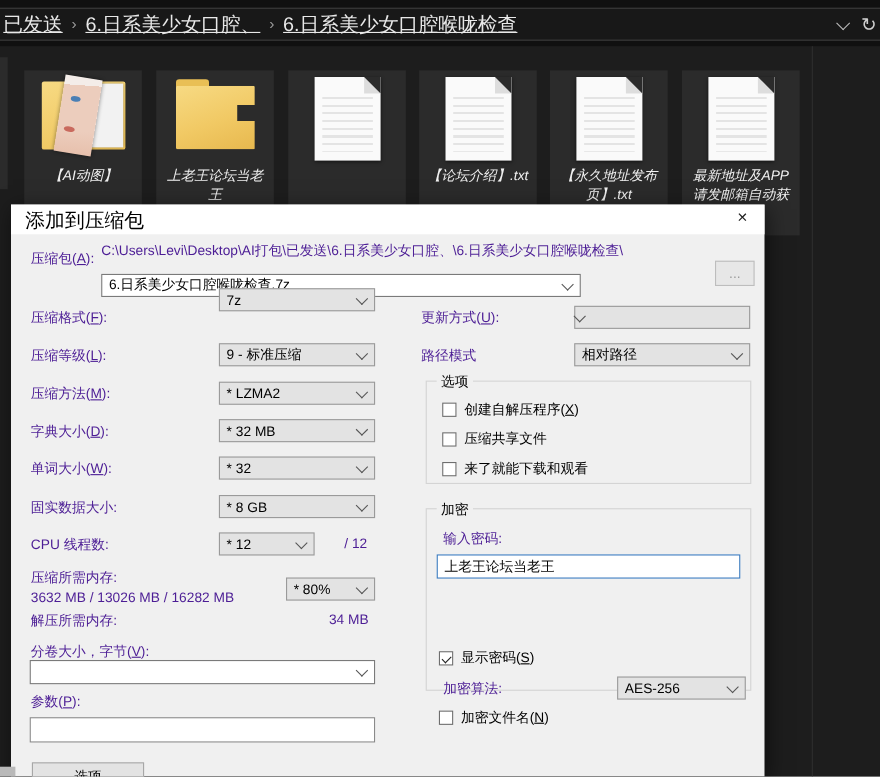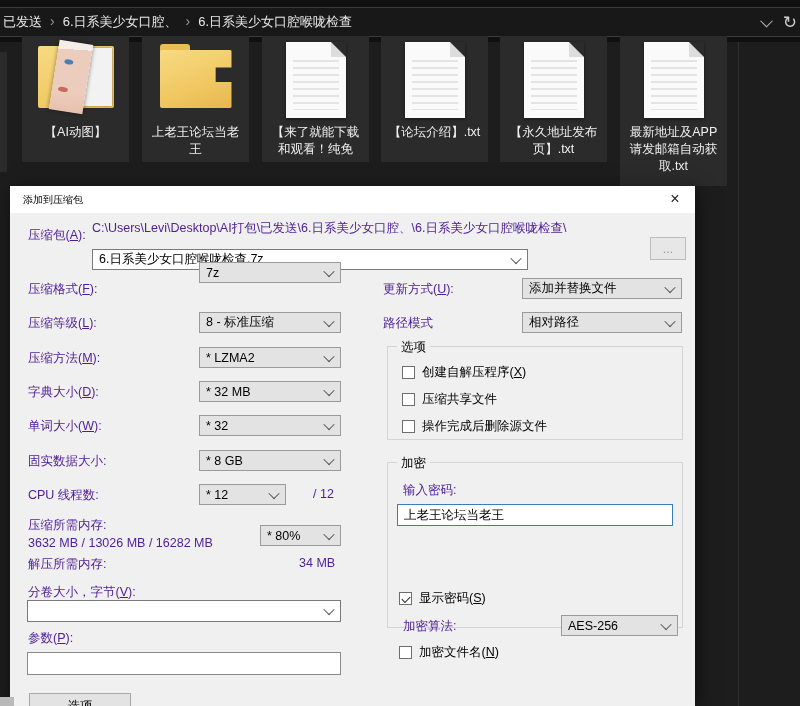--- a/index.html
+++ b/index.html
@@ -10,28 +10,28 @@
     -webkit-font-smoothing:antialiased;
   }
   
   .topbar{position:absolute;left:0;top:0;width:800px;height:42px;background:#101010;}
   .addressbar{
     position:absolute;left:-6px;top:7px;width:812px;height:28px;
     background:#181818;border:1px solid #3c3c3c;
     display:flex;align-items:center;
   }
   .crumbs{display:flex;align-items:center;gap:8px;padding-left:8px;white-space:nowrap;}
-  .crumb{color:#e8e8e8;font-size:13px;cursor:pointer;}
+  .crumb{color:#e8e8e8;font-size:18px;text-decoration:underline;cursor:pointer;}
   .crumb-sep{color:#9a9a9a;font-size:14px;transform:translateY(-1px);}
   .bar-icons{position:absolute;right:10px;top:0;height:28px;display:flex;align-items:center;gap:12px;}
   .chev{display:inline-block;width:7px;height:7px;border-right:1.6px solid #555;border-bottom:1.6px solid #555;transform:rotate(45deg) translate(-1px,-1px);}
   .chev.light{border-color:#b9b9b9;width:8px;height:8px;}
   .refresh{color:#cfcfcf;font-size:17px;line-height:1;}
   
-  .files{position:absolute;left:0;top:36px;width:800px;height:150px;}
+  .files{position:absolute;left:0;top:64px;width:800px;height:150px;font-style:italic;}
   .tile{
     position:absolute;top:0;width:107px;height:126px;background:#2b2b2b;
     display:flex;flex-direction:column;align-items:center;overflow:hidden;cursor:pointer;
   }
   .tile .icon-zone{height:88px;display:flex;align-items:center;justify-content:center;flex:none;width:100%;position:relative;}
   .tile .fname{
     color:#f0f0f0;font-size:12.5px;line-height:17px;text-align:center;
     width:98px;word-break:break-all;
   }
   .tile-sliver{position:absolute;left:0;top:0;width:7px;height:120px;background:#2b2b2b;}
@@ -73,21 +73,21 @@
   .aifolder .photo .lips{position:absolute;left:6px;top:46px;width:10px;height:5px;border-radius:50%;background:#c96a5e;}
   
   .dialog{
     position:absolute;left:10px;top:186px;width:685px;height:520px;background:#f0f0f0;
     box-shadow:2px 4px 18px rgba(0,0,0,.55);font-size:12.5px;color:#000;
   }
   .dlg-title{
     position:absolute;left:0;top:0;width:100%;height:27px;background:#ffffff;
     display:flex;align-items:center;
   }
-  .dlg-title .t{padding-left:13px;font-size:10px;color:#000;}
+  .dlg-title .t{padding-left:13px;font-size:18px;color:#000;}
   .dlg-close{
     position:absolute;right:4px;top:0;width:32px;height:26px;display:flex;align-items:center;justify-content:center;
     color:#222;font-size:16px;cursor:pointer;
   }
   .lbl{position:absolute;white-space:nowrap;color:#4c1d95;}
   .combo{
     position:absolute;height:21px;background:#e3e3e3;border:1px solid #9a9a9a;
     display:flex;align-items:center;cursor:pointer;box-sizing:border-box;
   }
   .combo .val{flex:1;padding-left:6px;font-size:12.5px;white-space:nowrap;overflow:hidden;}
@@ -168,21 +168,20 @@
     </div>
     <div class="fname">上老王论坛当老王</div>
   </div>
 
   <div class="tile" style="left:262px">
     <div class="icon-zone">
         <div class="txtpage">
           <div class="lines"></div>
         </div>
       </div>
-    <div class="fname">【来了就能下载和观看！纯免</div>
   </div>
 
   <div class="tile" style="left:381px">
     <div class="icon-zone">
         <div class="txtpage">
           <div class="lines"></div>
         </div>
       </div>
     <div class="fname">【论坛介绍】.txt</div>
   </div>
@@ -221,21 +220,21 @@
   <div class="btn disabled" style="left:640px;top:51px;width:36px;height:23px">...</div>
 
   <div class="lbl" style="left:18px;top:95px">压缩格式(<u>F</u>):</div>
   <div class="combo" style="left:189px;top:76px;width:142px">
       <span class="val">7z</span>
       <span class="chev"></span>
     </div>
 
   <div class="lbl" style="left:18px;top:129px">压缩等级(<u>L</u>):</div>
   <div class="combo" style="left:189px;top:126px;width:142px">
-      <span class="val">8 - 标准压缩</span>
+      <span class="val">9 - 标准压缩</span>
       <span class="chev"></span>
     </div>
 
   <div class="lbl" style="left:18px;top:164px">压缩方法(<u>M</u>):</div>
   <div class="combo" style="left:189px;top:161px;width:142px">
       <span class="val">* LZMA2</span>
       <span class="chev"></span>
     </div>
 
   <div class="lbl" style="left:18px;top:198px">字典大小(<u>D</u>):</div>
@@ -279,21 +278,20 @@
       <span class="chev"></span>
     </div>
 
   <div class="lbl" style="left:18px;top:444px">参数(<u>P</u>):</div>
   <div class="textinput" style="left:17px;top:466px;width:314px;height:23px"></div>
 
   <div class="btn" style="left:19px;top:507px;width:102px;height:26px">选项</div>
 
   <div class="lbl" style="left:373px;top:95px">更新方式(<u>U</u>):</div>
   <div class="combo" style="left:512px;top:92px;width:160px">
-      <span class="val">添加并替换文件</span>
       <span class="chev"></span>
     </div>
 
   <div class="lbl" style="left:373px;top:129px">路径模式</div>
   <div class="combo" style="left:512px;top:126px;width:160px">
       <span class="val">相对路径</span>
       <span class="chev"></span>
     </div>
 
   <div class="group" style="left:377px;top:160px;width:296px;height:94px">
@@ -301,21 +299,21 @@
     <div class="checkrow" style="left:14px;top:17px">
       <span class="checkbox"></span>
       <span>创建自解压程序(<u>X</u>)</span>
     </div>
     <div class="checkrow" style="left:14px;top:44px">
       <span class="checkbox"></span>
       <span>压缩共享文件</span>
     </div>
     <div class="checkrow" style="left:14px;top:71px">
       <span class="checkbox"></span>
-      <span>操作完成后删除源文件</span>
+      <span>来了就能下载和观看</span>
     </div>
   </div>
 
   <div class="group" style="left:377px;top:276px;width:296px;height:166px">
     <span class="gtitle">加密</span>
     <div class="lbl" style="left:15px;top:19px">输入密码:</div>
     <div class="textinput" style="left:9px;top:41px;width:276px;height:22px;border:1.5px solid #3a7bbf">上老王论坛当老王</div>
 
     <div class="checkrow" style="left:11px;top:127px">
       <span class="checkbox checked"></span>

